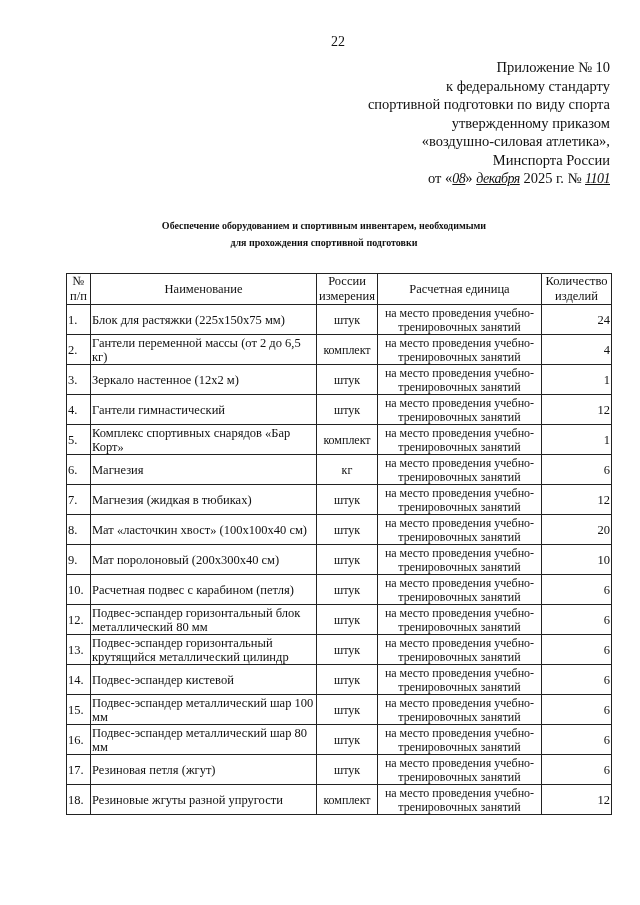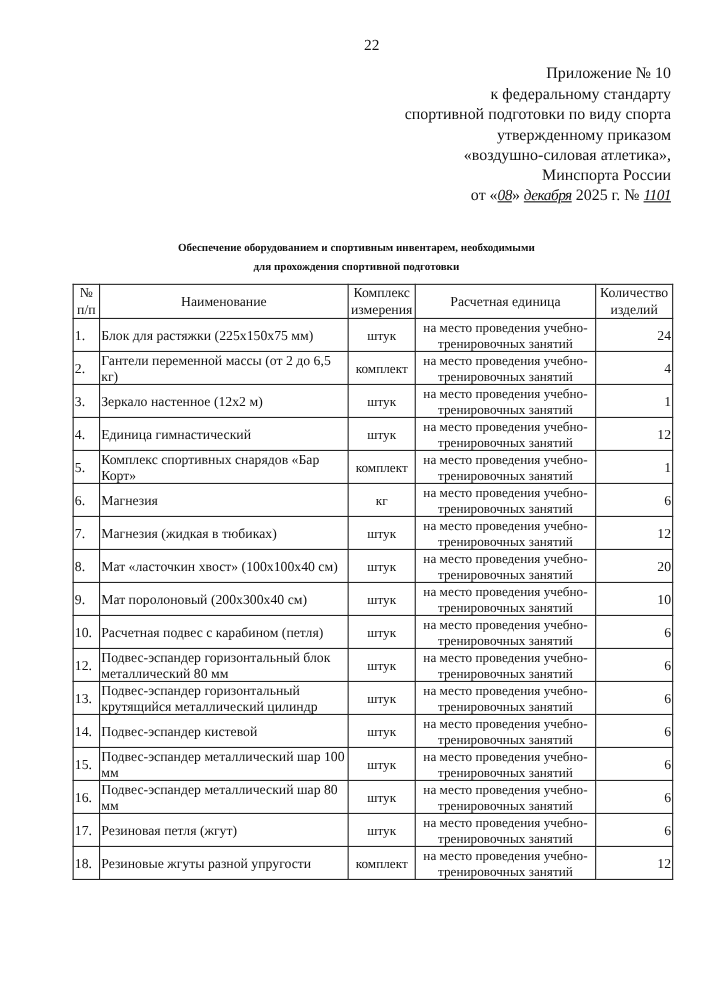--- a/index.html
+++ b/index.html
@@ -6,21 +6,21 @@
   body { width:640px; height:905px; position:relative; overflow:hidden;
          font-family:"Liberation Serif", "DejaVu Serif", serif; color:#111; }
   .page-num { position:absolute; left:331px; top:34px; font-size:14px; }
   .appendix { position:absolute; left:340px; width:270px; top:58px; text-align:center;
               font-size:14.5px; line-height:18.5px; }
   .appendix .line { display:block; white-space:nowrap;text-align:right; }
   .hand { font-family:Liberation Serif, serif; font-style:italic; text-decoration:underline;
           font-size:14px; letter-spacing:-0.5px; }
   .title { position:absolute; left:54px; width:540px; top:217px; text-align:center;
            font-weight:bold; font-size:10px; line-height:17px; }
-  table.equip { position:absolute; left:66px; top:258px; width:545px;
+  table.equip { position:absolute; left:66px; top:273px; width:545px;
                 border-collapse:collapse; table-layout:fixed; font-size:12.5px;padding-left:12px; }
   table.equip th, table.equip td { border:1px solid #222; padding:0 1px; vertical-align:middle; }
   table.equip th { font-weight:normal; line-height:15px; height:30px; text-align:center; }
   table.equip td { height:29px; line-height:14px; }
   td.num { text-align:left; padding-left:1px; }
   td.name { text-align:left; padding-left:2px; }
   td.unit { text-align:center; font-size:12px; }
   td.calc { text-align:center; font-size:12px; line-height:14px; }
   td.qty { text-align:right; }
 </style>
@@ -51,21 +51,21 @@
     <col style="width:24px">
     <col style="width:226px">
     <col style="width:61px">
     <col style="width:164px">
     <col style="width:70px">
   </colgroup>
   <thead>
     <tr>
       <th>№ п/п</th>
       <th>Наименование</th>
-      <th>Комплекс измерения</th>
+      <th>России измерения</th>
       <th>Расчетная единица</th>
       <th>Количество изделий</th>
     </tr>
   </thead>
   <tbody id="rows">
       <tr>
         <td class="num">1.</td>
         <td class="name">Блок для растяжки (225х150х75 мм)</td>
         <td class="unit">штук</td>
         <td class="calc">на место проведения учебно-тренировочных занятий</td>
@@ -80,21 +80,21 @@
       </tr>
       <tr>
         <td class="num">3.</td>
         <td class="name">Зеркало настенное (12х2 м)</td>
         <td class="unit">штук</td>
         <td class="calc">на место проведения учебно-тренировочных занятий</td>
         <td class="qty">1</td>
       </tr>
       <tr>
         <td class="num">4.</td>
-        <td class="name">Единица гимнастический</td>
+        <td class="name">Гантели гимнастический</td>
         <td class="unit">штук</td>
         <td class="calc">на место проведения учебно-тренировочных занятий</td>
         <td class="qty">12</td>
       </tr>
       <tr>
         <td class="num">5.</td>
         <td class="name">Комплекс спортивных снарядов «Бар Корт»</td>
         <td class="unit">комплект</td>
         <td class="calc">на место проведения учебно-тренировочных занятий</td>
         <td class="qty">1</td>

